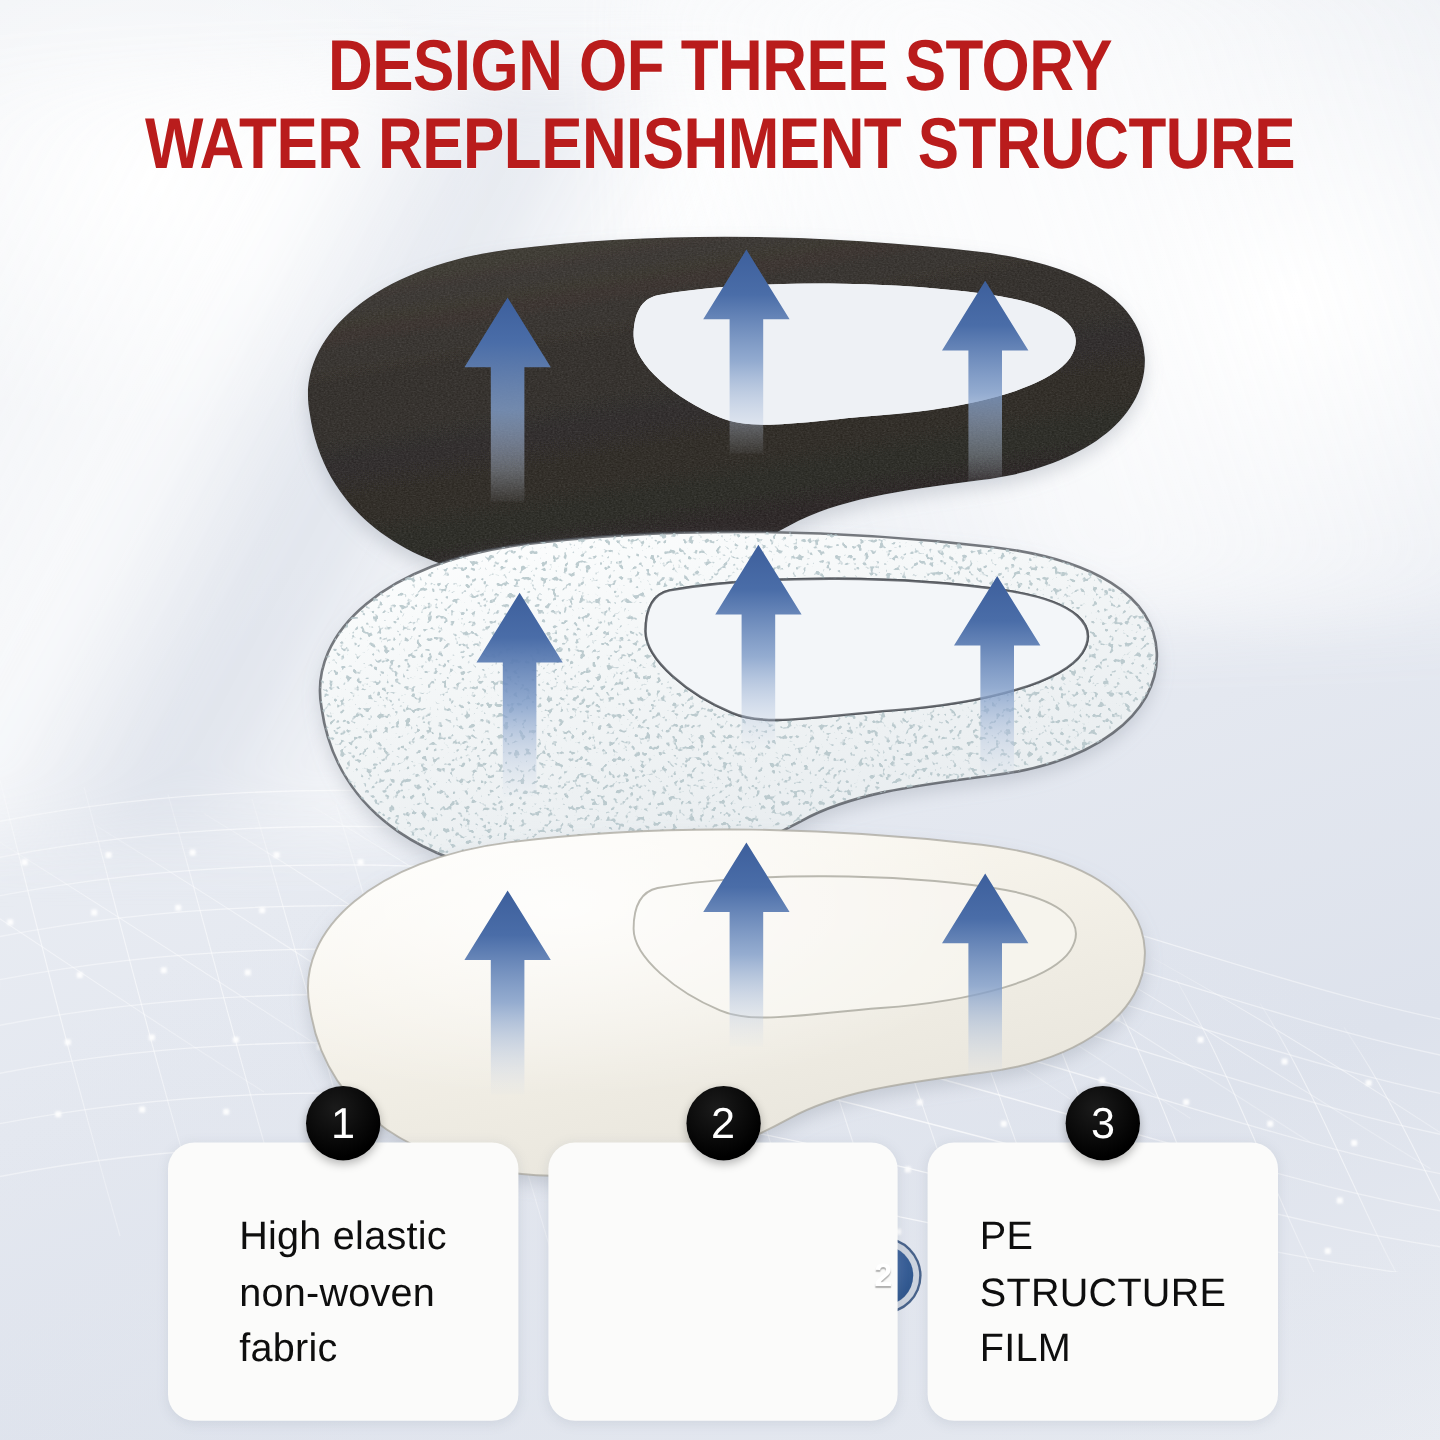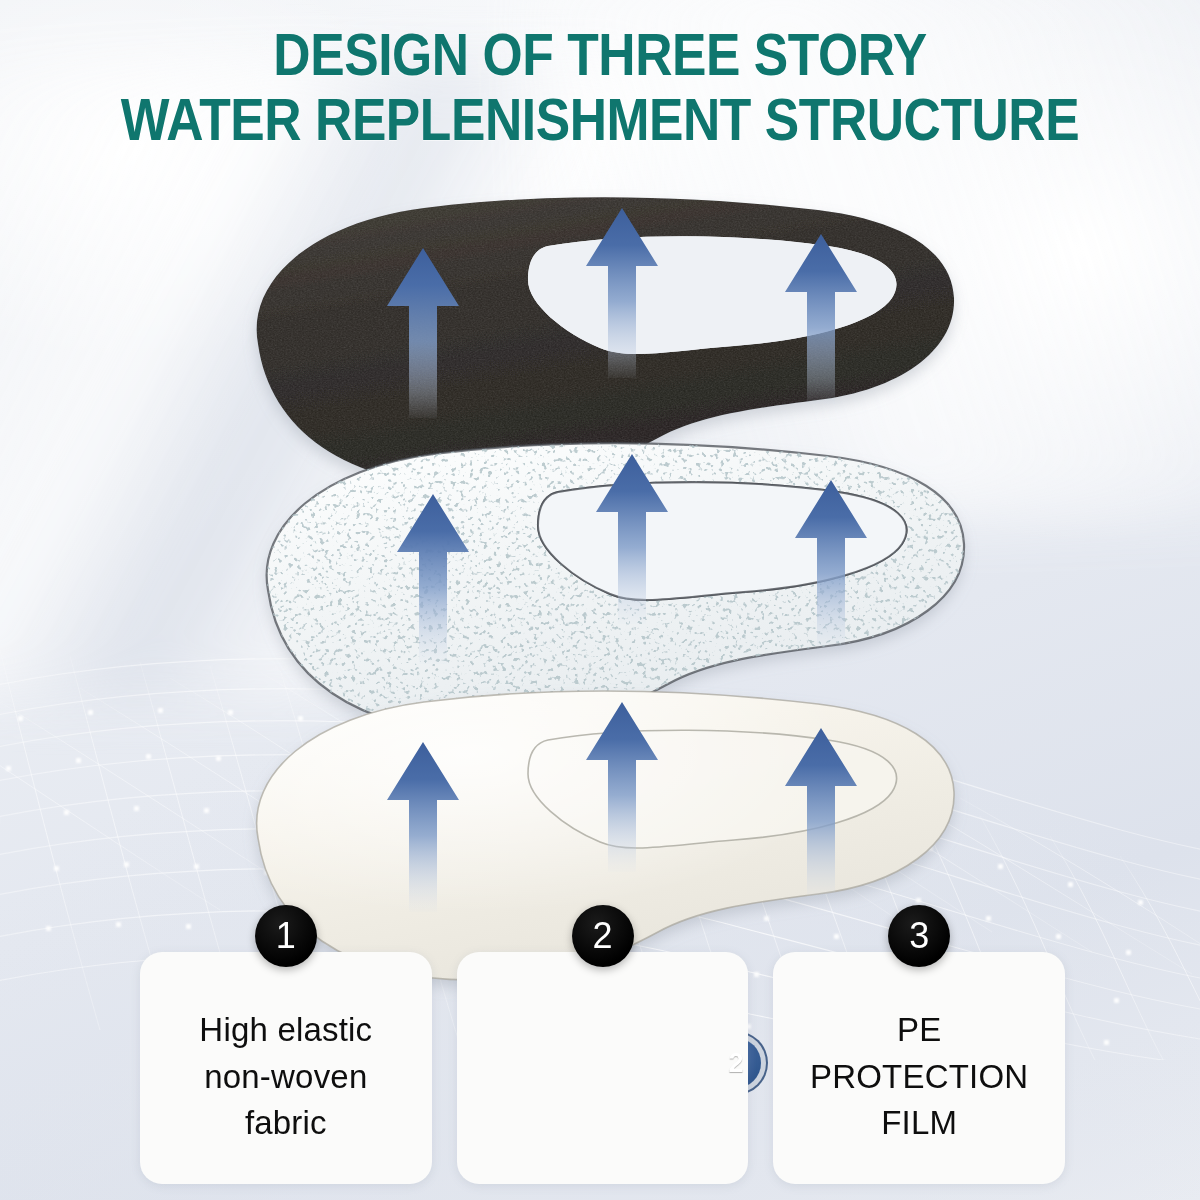--- a/index.html
+++ b/index.html
@@ -29,21 +29,21 @@
     position:absolute;left:520px;top:-40px;width:760px;height:560px;
     background:linear-gradient(72deg, rgba(255,255,255,0) 0%, rgba(255,255,255,.8) 45%, rgba(255,255,255,0) 100%);
     filter:blur(30px);opacity:.8;
   }
   .bg-mesh{position:absolute;left:-40px;top:590px;width:1280px;height:470px;}
   .bg-mesh svg{display:block;}
 
   
   .title{
     position:absolute;top:26px;left:0;width:1200px;
-    text-align:center;color:#0f766e;
+    text-align:center;color:#b91c1c;
     font-family:"Liberation Sans", sans-serif;
     font-weight:700;letter-spacing:-0.5px;line-height:0.98;
     text-shadow:0 1px 0 rgba(255,255,255,.55);
   }
   .title .l1{display:block;font-size:60px;transform:scaleX(.86);}
   .title .l2{display:block;font-size:60px;transform:scaleX(.86);margin-top:6px;}
 
   
   .layer{position:absolute;}
   .layer svg{display:block;overflow:visible;}
@@ -66,21 +66,21 @@
 
   
   .cards{position:absolute;left:140px;top:952px;width:925px;height:232px;
          display:flex;gap:25px;}
   .card{
     position:relative;flex:1;background:#fbfbfa;border-radius:22px;
     box-shadow:0 2px 10px rgba(120,130,150,.16);
     display:flex;align-items:center;justify-content:center;
   }
   .card-text{
-    text-align:center;color:#0e0e0e;font-size:33px;line-height:1.42;
+    text-align:left;color:#0e0e0e;font-size:33px;line-height:1.42;
     font-weight:400;letter-spacing:.2px;padding:0 10px;padding-top:18px;
     white-space:pre-line;
   }
   .card-badge{
     position:absolute;top:-47px;left:50%;transform:translateX(-50%);
     width:62px;height:62px;border-radius:50%;
     background:radial-gradient(circle at 40% 30%, #1b1b1b, #000 72%);
     color:#fff;font-size:36px;font-weight:400;
     display:flex;align-items:center;justify-content:center;
     box-shadow:0 3px 8px rgba(0,0,0,.28);
@@ -447,19 +447,19 @@
       <div class="card-badge">
         <span>2</span>
       </div>
     </div>
 
     <div class="card">
       <div class="card-badge">
         <span>3</span>
       </div>
       <div class="card-text">PE
-PROTECTION
+STRUCTURE
 FILM</div>
     </div>
 
   </div>
 
 </div>
 
 </body></html>

